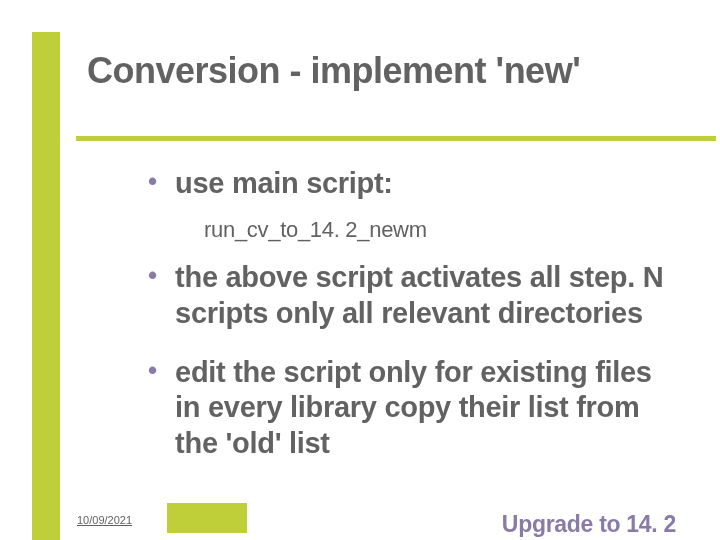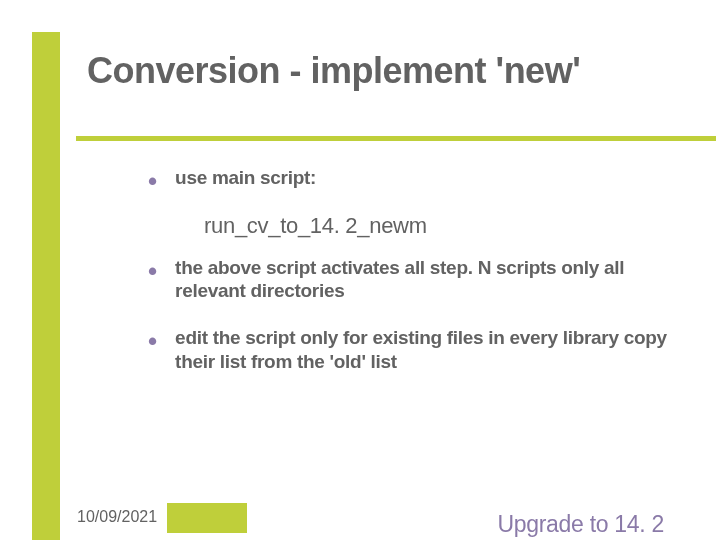--- a/index.html
+++ b/index.html
@@ -56,54 +56,55 @@
   .bullet {
     color: #8a7aa8;
     font-size: 26px;
     line-height: 1.2;
     margin-right: 10px;
     font-weight: bold;
     flex-shrink: 0;
   }
   .bullet-text {
     color: #626262;
-    font-size: 19px;
+    font-size: 29px;
     font-weight: bold;
     line-height: 1.22;
     letter-spacing: -0.3px;
   }
   .sub-text {
     color: #626262;
     font-size: 22px;
     font-weight: normal;
     line-height: 1.22;
     margin-left: 72px;
     letter-spacing: -0.3px;
   }
   .date {
     position: absolute;
     left: 45px;
     bottom: 30px;
-    font-size: 16px;
+    font-size: 11px;
     color: #626262;
+    text-decoration: underline;
   }
   .footer-bar {
     position: absolute;
     left: 135px;
     bottom: 23px;
     width: 80px;
     height: 30px;
     background: #bfcf3a;
   }
   .footer-title {
     position: absolute;
-    right: 72px;
+    right: 60px;
     bottom: 18px;
     font-size: 23px;
-    font-weight: normal;
+    font-weight: bold;
     color: #8a7aa8;
     letter-spacing: -0.3px;
   }
   .logo {
     position: absolute;
     right: 8px;
     bottom: 8px;
     width: 52px;
     height: 42px;
     display: flex;

